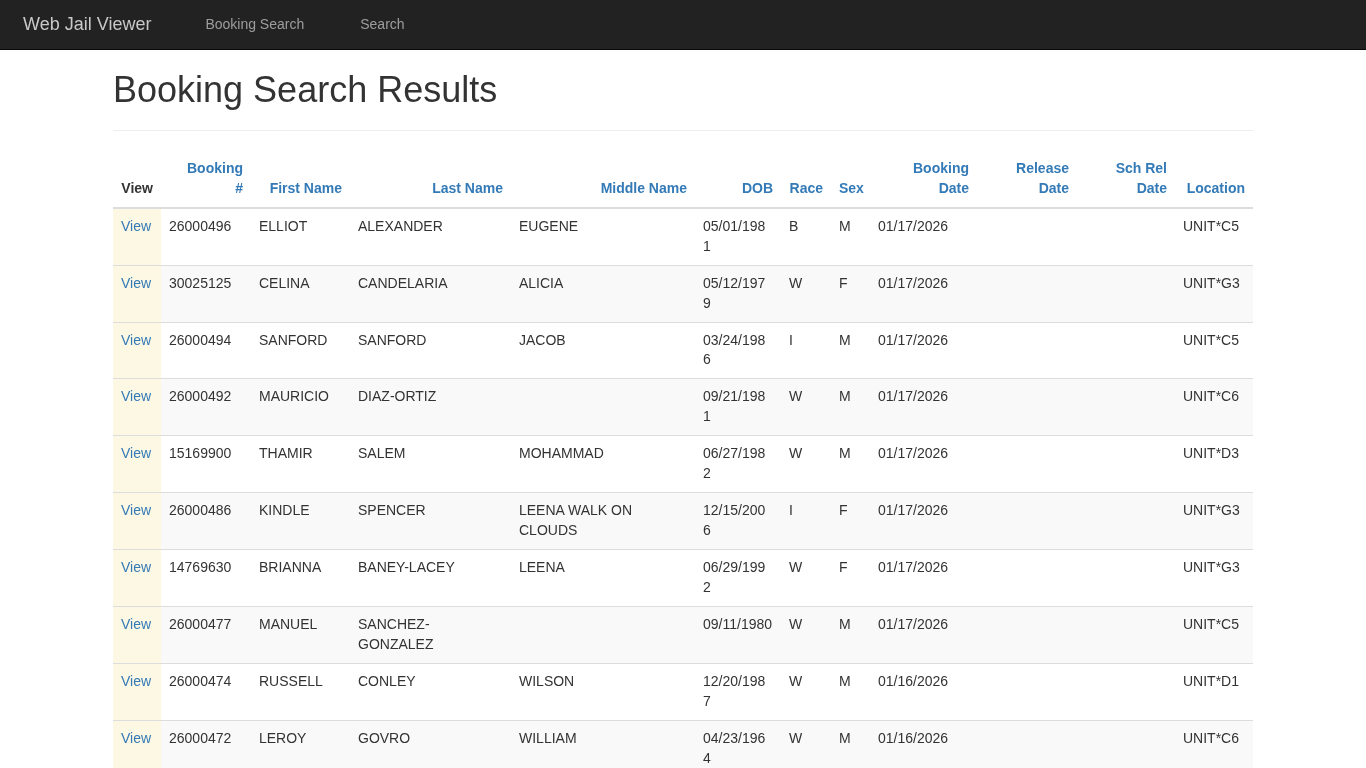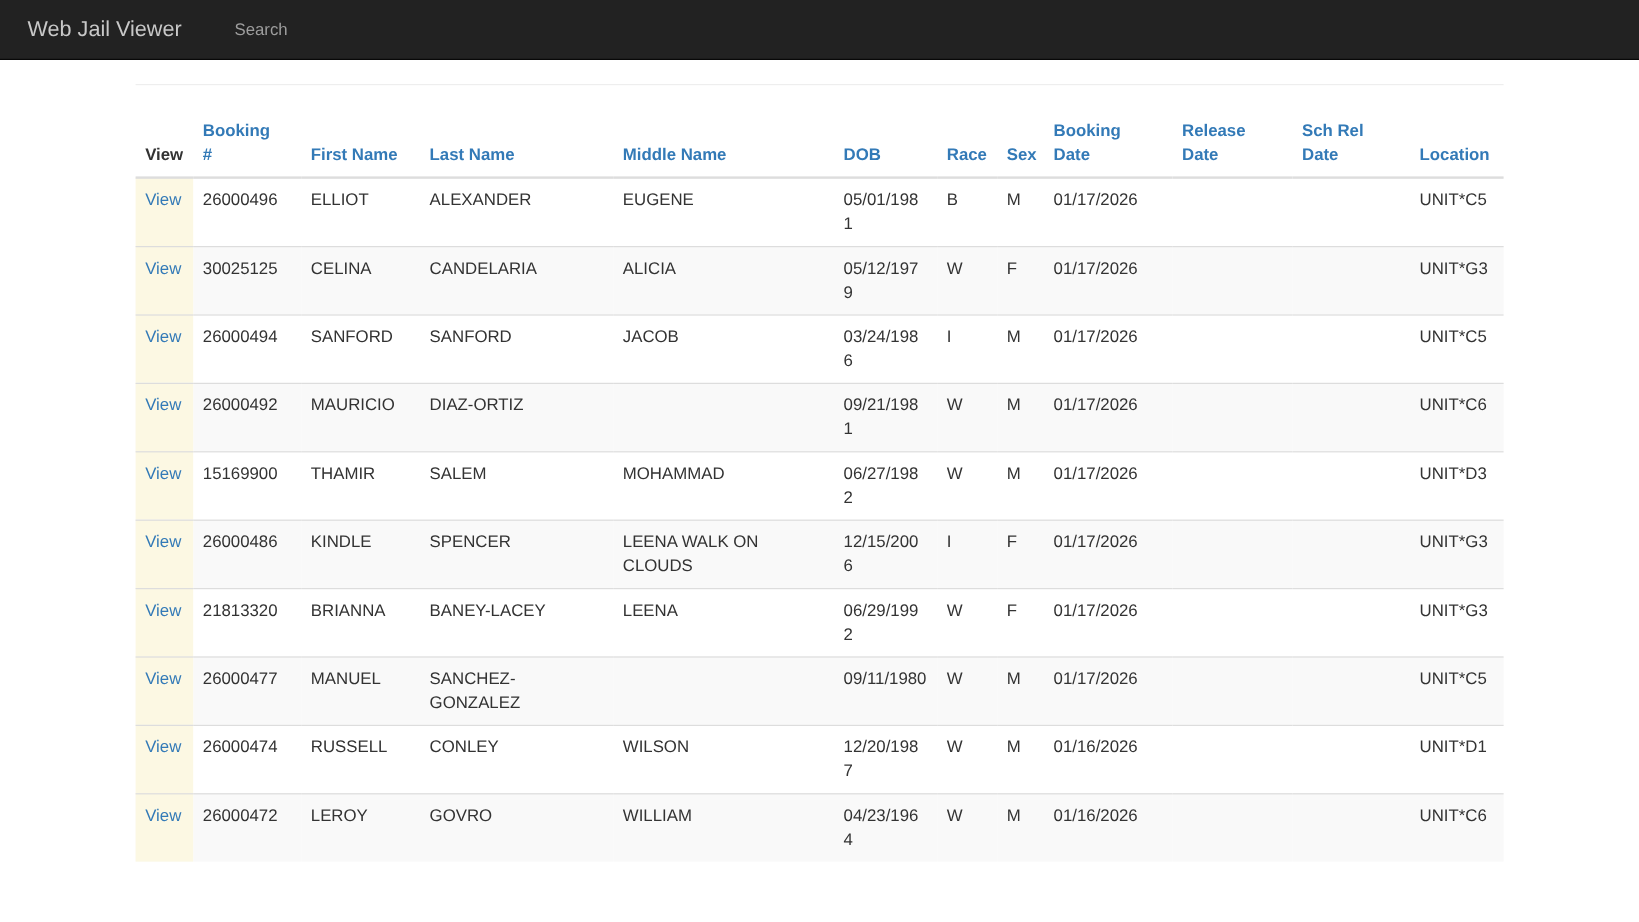--- a/index.html
+++ b/index.html
@@ -14,20 +14,21 @@
     line-height: 1.42857;
   }
   
   .navbar {
     height: 50px;
     background: #222222;
     border-bottom: 1px solid #080808;
     display: flex;
     align-items: stretch;
     padding-left: 8px;
+    gap: 10px;
   }
   .navbar-brand {
     display: flex; align-items: center;
     padding: 0 15px;
     font-size: 18px;
     color: #c8c8c8;
     text-decoration: none;
     margin-right: 14px;
     cursor: pointer;
   }
@@ -71,21 +72,21 @@
   .col-middle_name  { width: 184px; }
   .col-dob          { width: 86px; }
   .col-race         { width: 50px; }
   .col-sex          { width: 39px; }
   .col-booking_date { width: 107px; }
   .col-release_date { width: 100px; }
   .col-sch_rel_date { width: 98px; }
   .col-location     { width: 78px; }
 
   table.results th {
-    text-align: left;
+    text-align: right;
     vertical-align: bottom;
     padding: 8px;
     border-bottom: 2px solid #dddddd;
     font-weight: bold;
     color: #333333;
     white-space: pre-line;
   }
   table.results th a {
     color: #337ab7;
     text-decoration: none;
@@ -103,24 +104,26 @@
     color: #337ab7;
     text-decoration: none;
     cursor: pointer;
   }
 </style>
 </head>
 <body>
 
 <nav class="navbar">
   <a href="#" class="navbar-brand">Web Jail Viewer</a>
+  <a href="#" class="nav-link">Booking Search</a>
   <a href="#" class="nav-link">Search</a>
 </nav>
 
 <div class="container">
+  <h1 class="page-title">Booking Search Results</h1>
   <hr class="divider">
   <table class="results">
     <colgroup>
         <col class="col-view">
         <col class="col-booking_no">
         <col class="col-first_name">
         <col class="col-last_name">
         <col class="col-middle_name">
         <col class="col-dob">
         <col class="col-race">
@@ -230,21 +233,21 @@
           <td>12/15/2006</td>
           <td>I</td>
           <td>F</td>
           <td>01/17/2026</td>
           <td></td>
           <td></td>
           <td>UNIT*G3</td>
         </tr>
         <tr>
           <td class="cell-view"><a href="#">View</a></td>
-          <td>21813320</td>
+          <td>14769630</td>
           <td>BRIANNA</td>
           <td>BANEY-LACEY</td>
           <td>LEENA</td>
           <td>06/29/1992</td>
           <td>W</td>
           <td>F</td>
           <td>01/17/2026</td>
           <td></td>
           <td></td>
           <td>UNIT*G3</td>

